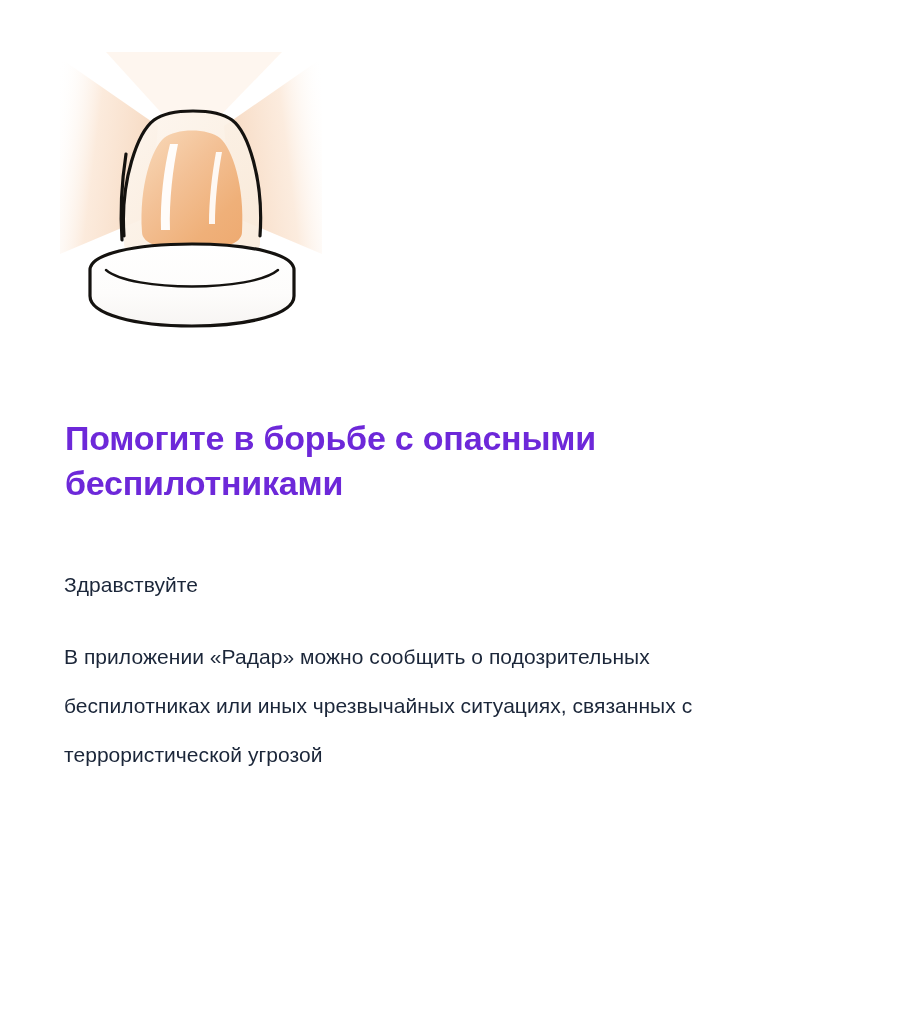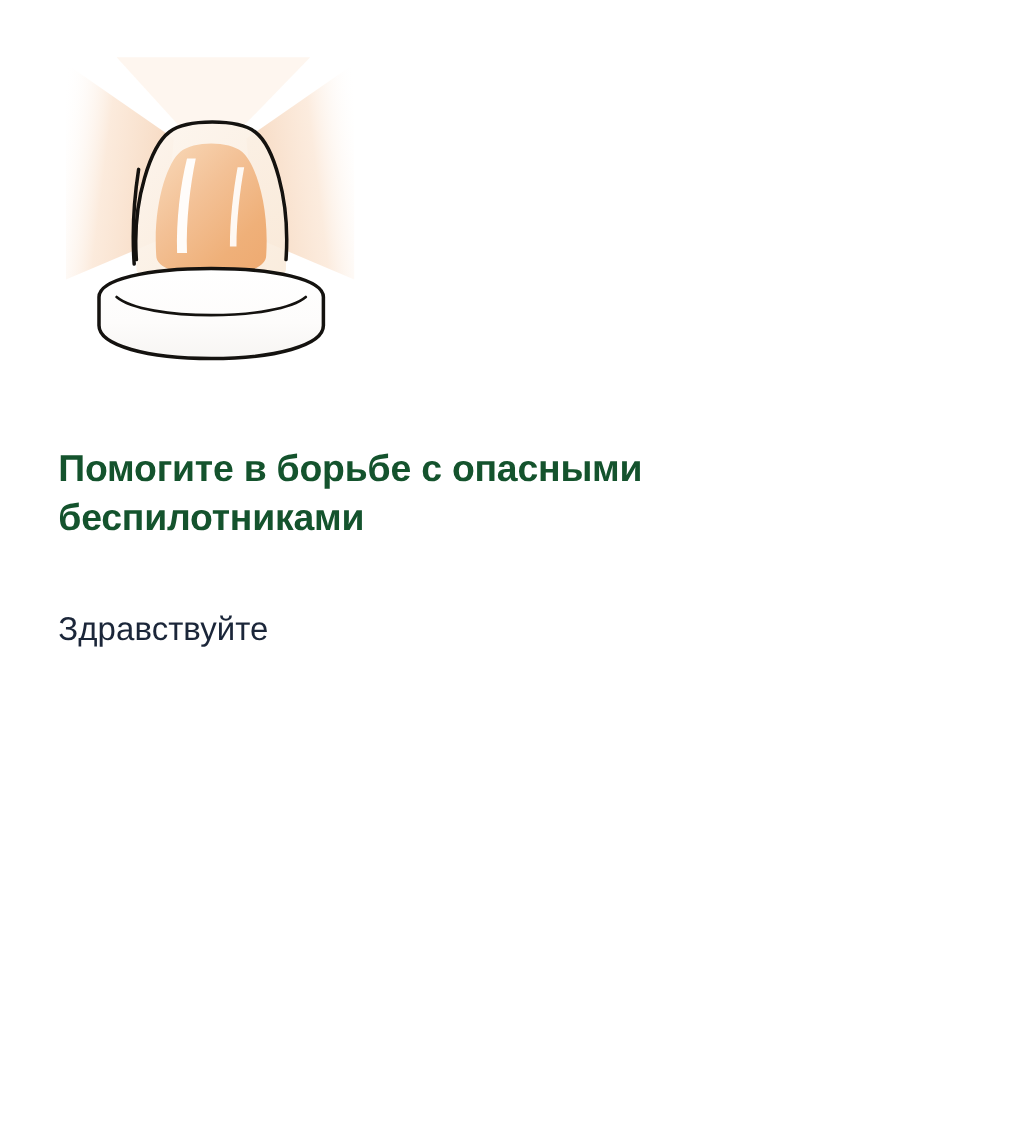--- a/index.html
+++ b/index.html
@@ -41,36 +41,36 @@
 
   
   .content {
     position: absolute;
     left: 53px;
     top: 404px;
     width: 830px;
   }
 
   .headline {
-    margin: 0;
+    margin: 12px;
     font-size: 34px;
     line-height: 45px;
     font-weight: bold;
-    color: #14532d;
+    color: #6d28d9;
     letter-spacing: -0.2px;
     max-width: 640px;
   }
 
   .body-block {
     margin-top: 54px;
   }
 
   .para {
-    margin: 0;
-    font-size: 30px;
+    margin: 11px;
+    font-size: 21px;
     line-height: 49px;
     font-weight: normal;
     color: #1b2639;
     letter-spacing: 0.05px;
   }
   .para + .para {
     margin-top: 23px;
   }
   .para.narrow {
     max-width: 700px;
@@ -157,17 +157,18 @@
     </svg>
   </div>
 
   <div class="content">
 
     <h1 class="headline">Помогите в борьбе с опасными беспилотниками</h1>
 
     <div class="body-block">
       <p class="para">Здравствуйте</p>
 
+      <p class="para narrow">В приложении «Радар» можно сообщить о подозрительных беспилотниках или иных чрезвычайных ситуациях, связанных с террористической угрозой</p>
 
     </div>
 
   </div>
 </div>
 
 </body></html>

